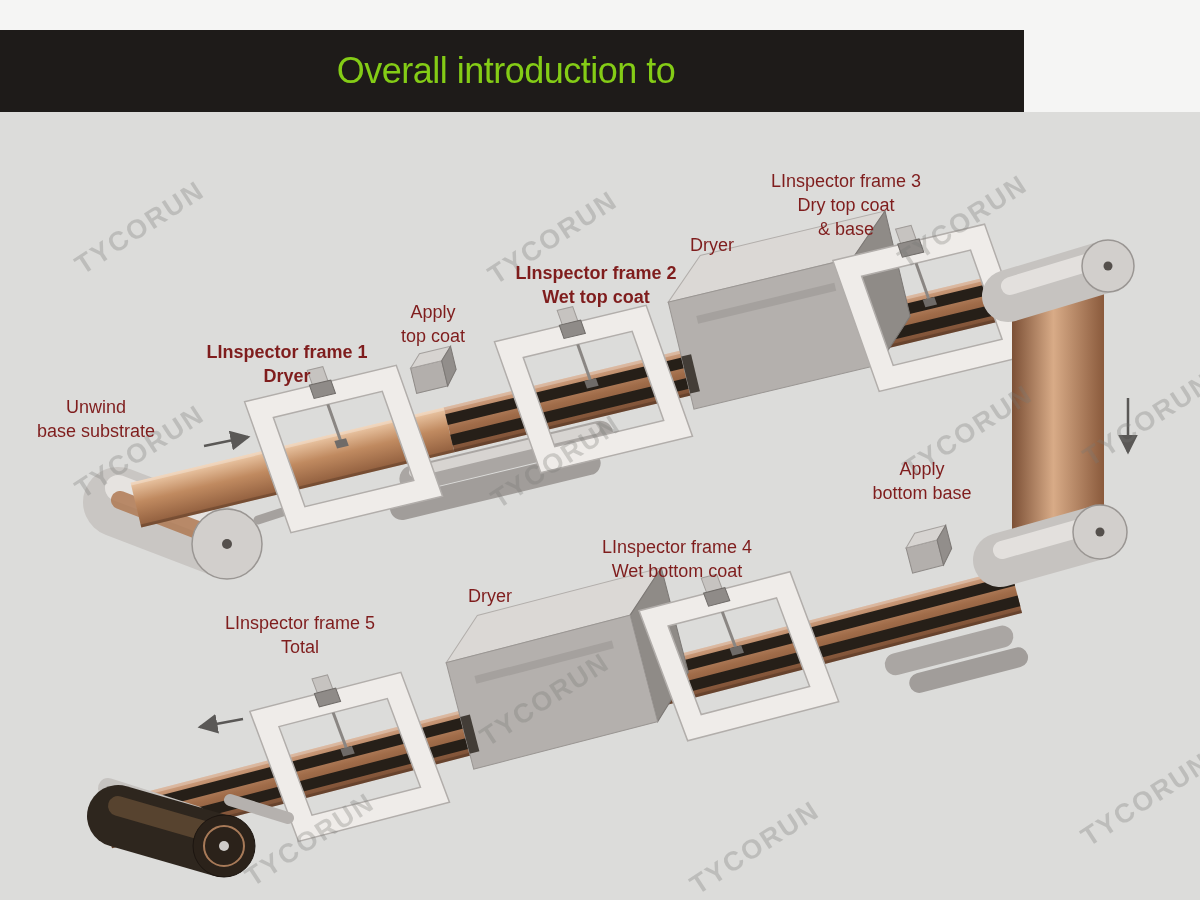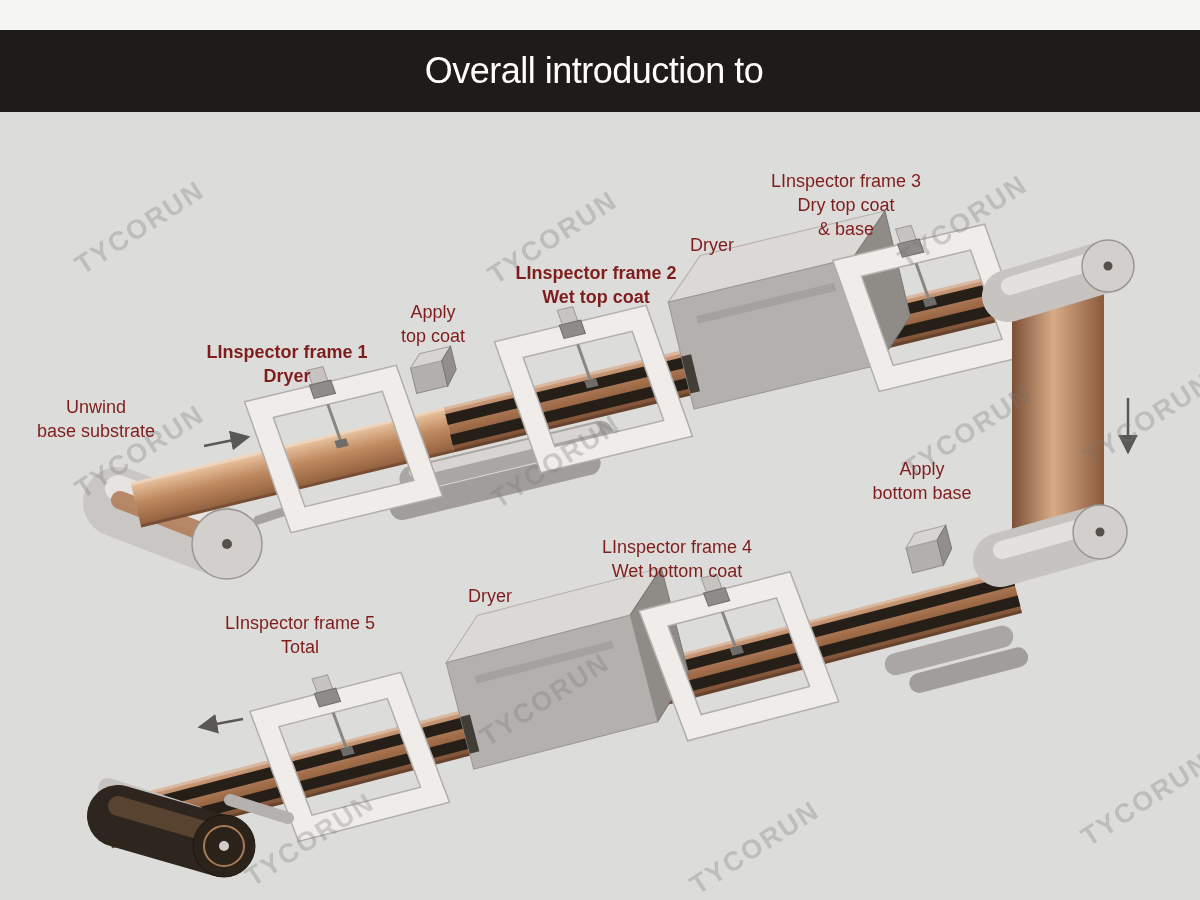--- a/index.html
+++ b/index.html
@@ -3,24 +3,24 @@
 <meta charset="utf-8">
 <style>
   html,body{margin:0;padding:0;}
   body{
     width:1200px;height:900px;position:relative;overflow:hidden;
     background:#f5f5f4;
     font-family:"Liberation Sans", sans-serif;
   }
   
   .header{
-    position:absolute;left:0;top:30px;width:1200px;height:82px;
+    position:absolute;left:0;top:30px;width:1024px;height:82px;
     background:#1e1b19;z-index:40;
     display:flex;align-items:center;justify-content:center;
-    color:#ffffff;white-space:nowrap;gap:48px;
+    color:#84cc16;white-space:nowrap;gap:48px;
   }
   .header .t-reg{font-size:36px;font-weight:500;margin-right:12px;letter-spacing:-0.5px;}
   .header .t-bold{font-size:41px;font-weight:800;letter-spacing:-0.5px;}
   
   .canvas-bg{
     position:absolute;left:0;top:112px;width:1200px;height:788px;
     background:#dcdcda;z-index:0;
   }
   .scene{position:absolute;left:0;top:0;width:1200px;height:900px;z-index:10;}
   .scene svg{position:absolute;left:0;top:0;}

